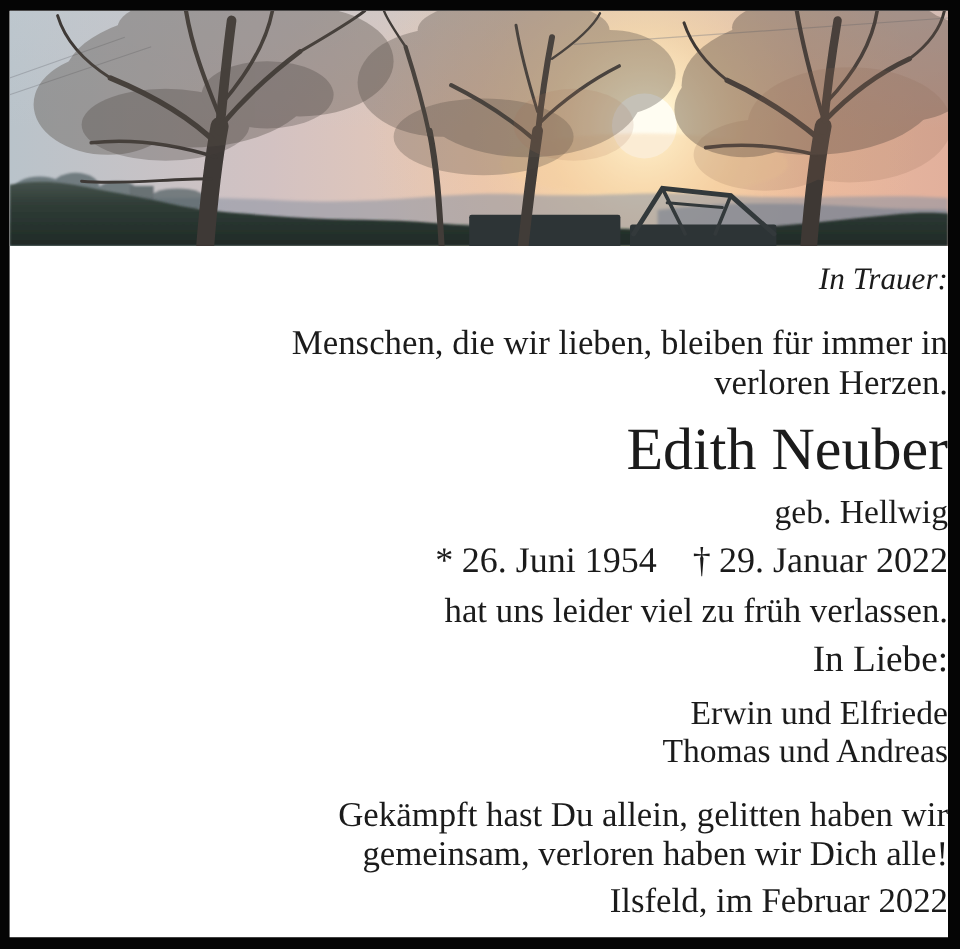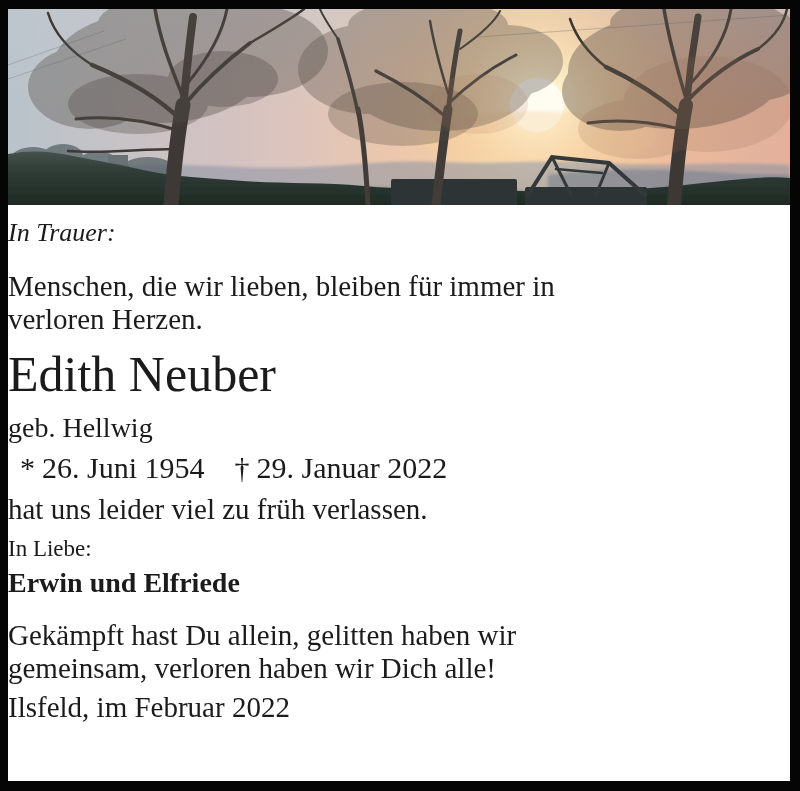--- a/index.html
+++ b/index.html
@@ -6,32 +6,32 @@
   .notice{
     width:800px;height:791px;box-sizing:border-box;
     border-style:solid;border-color:#050505;
     border-width:9px 10px 10px 8px;
     background:#ffffff;overflow:hidden;
     font-family:"Liberation Serif","DejaVu Serif",serif;
     color:#1b1b1b;
   }
   .photo{width:100%;height:196px;display:block;background:#cfc4c2;}
   .photo svg{width:100%;height:100%;display:block;}
-  .content{text-align:left;}
+  .content{text-align:right;}
   .line{white-space:nowrap;}
   .opening{font-style:italic;font-size:26px;line-height:30px;margin-top:13px;}
   .epigraph{font-size:29px;line-height:33px;margin-top:22px;}
   .name{font-size:50px;line-height:55px;font-weight:normal;margin-top:11px;}
   .maiden{font-size:28px;line-height:32px;margin-top:10px;}
   .dates{font-size:30px;line-height:34px;margin-top:7px;margin-left:12px;}
   .dates .death-group{margin-left:30px;}
   .dates .sym{margin-right:7px;}
   .lament{font-size:29px;line-height:33px;margin-top:8px;}
-  .inlove{font-size:23px;line-height:33px;margin-top:6px;}
-  .mourners{font-size:28px;line-height:32px;font-weight:bold;margin-top:2px;}
+  .inlove{font-size:31px;line-height:33px;margin-top:6px;}
+  .mourners{font-size:28px;line-height:32px;font-weight:normal;margin-top:14px;}
   .closing{font-size:29px;line-height:33px;margin-top:20px;}
   .place{font-size:29px;line-height:33px;margin-top:6px;}
 </style>
 </head>
 <body>
 
 <div class="notice">
 
   <div class="photo">
     <svg viewBox="0 0 782 196" preserveAspectRatio="none" xmlns="http://www.w3.org/2000/svg" aria-hidden="true">
@@ -191,20 +191,21 @@
     <div class="line dates">
       <span class="birth-group"><span class="sym">*</span><span>26. Juni 1954</span></span><span class="death-group"><span class="sym">†</span><span>29. Januar 2022</span></span>
     </div>
 
     <div class="line lament">hat uns leider viel zu früh verlassen.</div>
 
     <div class="line inlove">In Liebe:</div>
 
     <div class="mourners">
       <div class="line">Erwin und Elfriede</div>
+      <div class="line">Thomas und Andreas</div>
     </div>
 
     <div class="closing">
       <div class="line">Gekämpft hast Du allein, gelitten haben wir</div>
       <div class="line">gemeinsam, verloren haben wir Dich alle!</div>
     </div>
 
     <div class="line place">Ilsfeld, im Februar 2022</div>
   </div>
 

